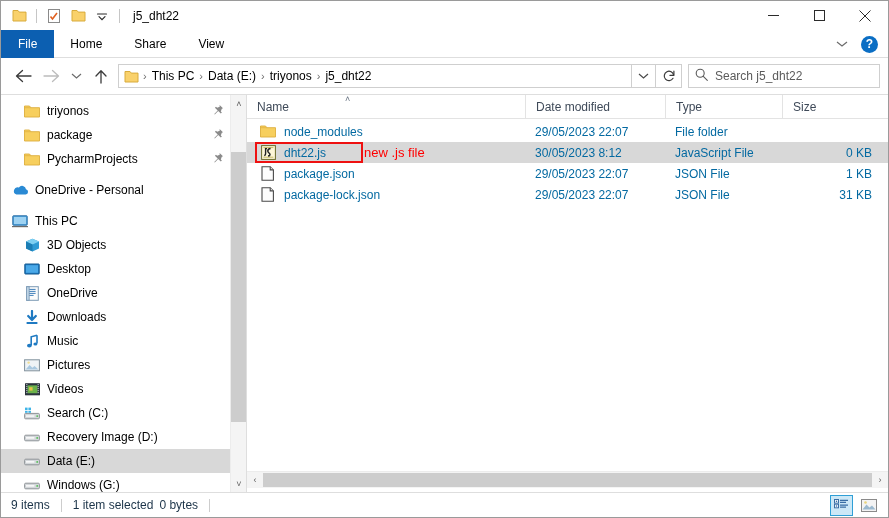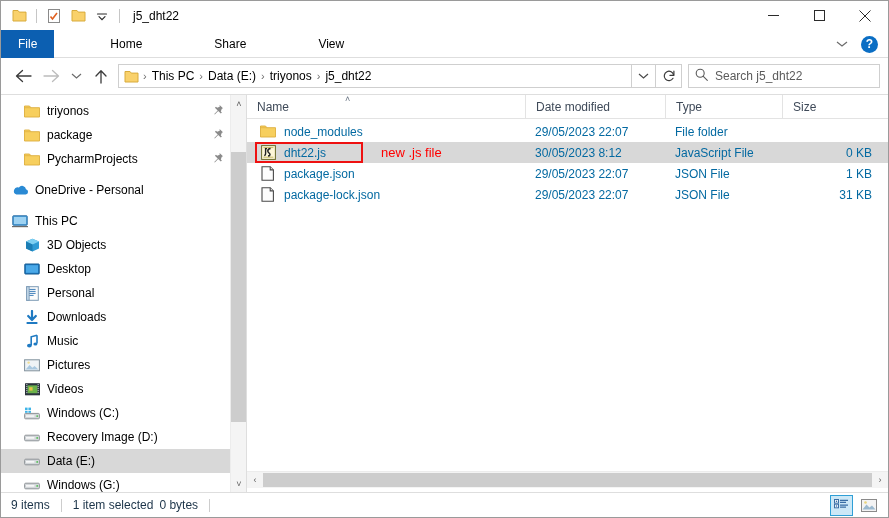--- a/index.html
+++ b/index.html
@@ -45,21 +45,20 @@
   }
   .cap-btn svg { display: block; }
 
   
   .ribbon {
     height: 28px; flex: 0 0 28px;
     background: #ffffff;
     border-bottom: 1px solid #dededE;
     display: flex; align-items: stretch;
     position: relative;
-    gap: 40px;
   }
   .tab {
     display: flex; align-items: center;
     padding: 0 16px;
     font-size: 12px; color: #000;
     height: 28px;
   }
   .tab.file {
     background: #0c5fb1; color: #fff;
     padding: 0 17px;
@@ -497,21 +496,21 @@
             <span class="lbl">Desktop</span>
           </div>
           <div class="nav-item indent1">
             <span class="ico">
               <svg width="13" height="15" viewBox="0 0 13 15">
                 <rect x="0.7" y="0.7" width="11.6" height="13.6" fill="#fbfbfb" stroke="#7c9ab5"></rect>
                 <path d="M2.6 3.4h7M2.6 5.4h7M2.6 7.4h7M2.6 9.4h5" stroke="#3f7fba" stroke-width="1"></path>
                 <rect x="0.7" y="0.7" width="2.4" height="13.6" fill="#cfe3f2" stroke="#7c9ab5"></rect>
               </svg>
             </span>
-            <span class="lbl">Personal</span>
+            <span class="lbl">OneDrive</span>
           </div>
           <div class="nav-item indent1">
             <span class="ico">
               <svg width="14" height="15" viewBox="0 0 14 15">
                 <path d="M7 1v8.2M3.2 6l3.8 4 3.8-4" stroke="#1f7ac2" stroke-width="2.2" fill="none" stroke-linecap="round" stroke-linejoin="round"></path>
                 <path d="M1.6 13h10.8" stroke="#1f7ac2" stroke-width="2"></path>
               </svg>
             </span>
             <span class="lbl">Downloads</span>
           </div>
@@ -552,21 +551,21 @@
               <svg width="16" height="13" viewBox="0 0 16 13">
                 <rect x="0.6" y="6.4" width="14.8" height="5.4" rx="1" fill="#d3d7da" stroke="#8e9397"></rect>
                 <rect x="2" y="8.4" width="8.4" height="1.3" fill="#ffffff"></rect>
                 <circle cx="13.2" cy="9.1" r="0.9" fill="#4fbf4f"></circle>
                 <rect x="1" y="0.6" width="2.6" height="2.6" fill="#3fb5e8"></rect>
                 <rect x="4.4" y="0.6" width="2.6" height="2.6" fill="#3fb5e8"></rect>
                 <rect x="1" y="4" width="2.6" height="1.8" fill="#3fb5e8"></rect>
                 <rect x="4.4" y="4" width="2.6" height="1.8" fill="#3fb5e8"></rect>
               </svg>
             </span>
-            <span class="lbl">Windows (C:)</span>
+            <span class="lbl">Search (C:)</span>
           </div>
           <div class="nav-item indent1">
             <span class="ico">
               <svg width="16" height="11" viewBox="0 0 16 11">
                 <rect x="0.6" y="3.2" width="14.8" height="5.6" rx="1.1" fill="#d3d7da" stroke="#8e9397"></rect>
                 <rect x="2" y="5.2" width="8.4" height="1.4" fill="#ffffff"></rect>
                 <circle cx="13.2" cy="5.9" r="0.9" fill="#4fbf4f"></circle>
               </svg>
             </span>
             <span class="lbl">Recovery Image (D:)</span>
@@ -672,21 +671,21 @@
               </span>
               <span>package-lock.json</span>
             </div>
             <div class="cell date">29/05/2023 22:07</div>
             <div class="cell type">JSON File</div>
             <div class="cell size">31 KB</div>
           </div>
         </div>
 
       <div class="annot-box" style="left:8px; top:47px; width:108px; height:21px;"></div>
-      <div class="annot-text" style="left:134px; top:50px;">new .js file</div>
+      <div class="annot-text" style="left:117px; top:50px;">new .js file</div>
 
       <div class="hscroll">
         <div class="hs-arrow">‹</div>
         <div class="hs-track">
             <div class="hs-thumb"></div>
           </div>
         <div class="hs-arrow">›</div>
       </div>
     </div>
   </div>

